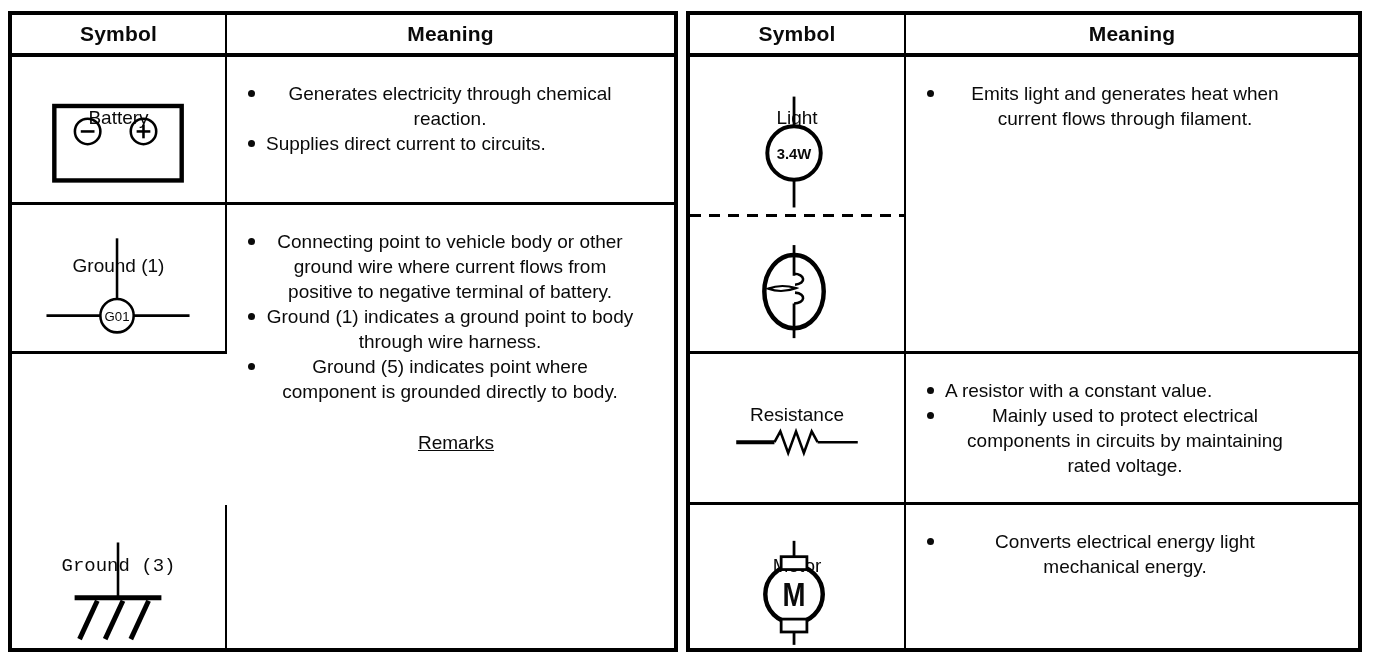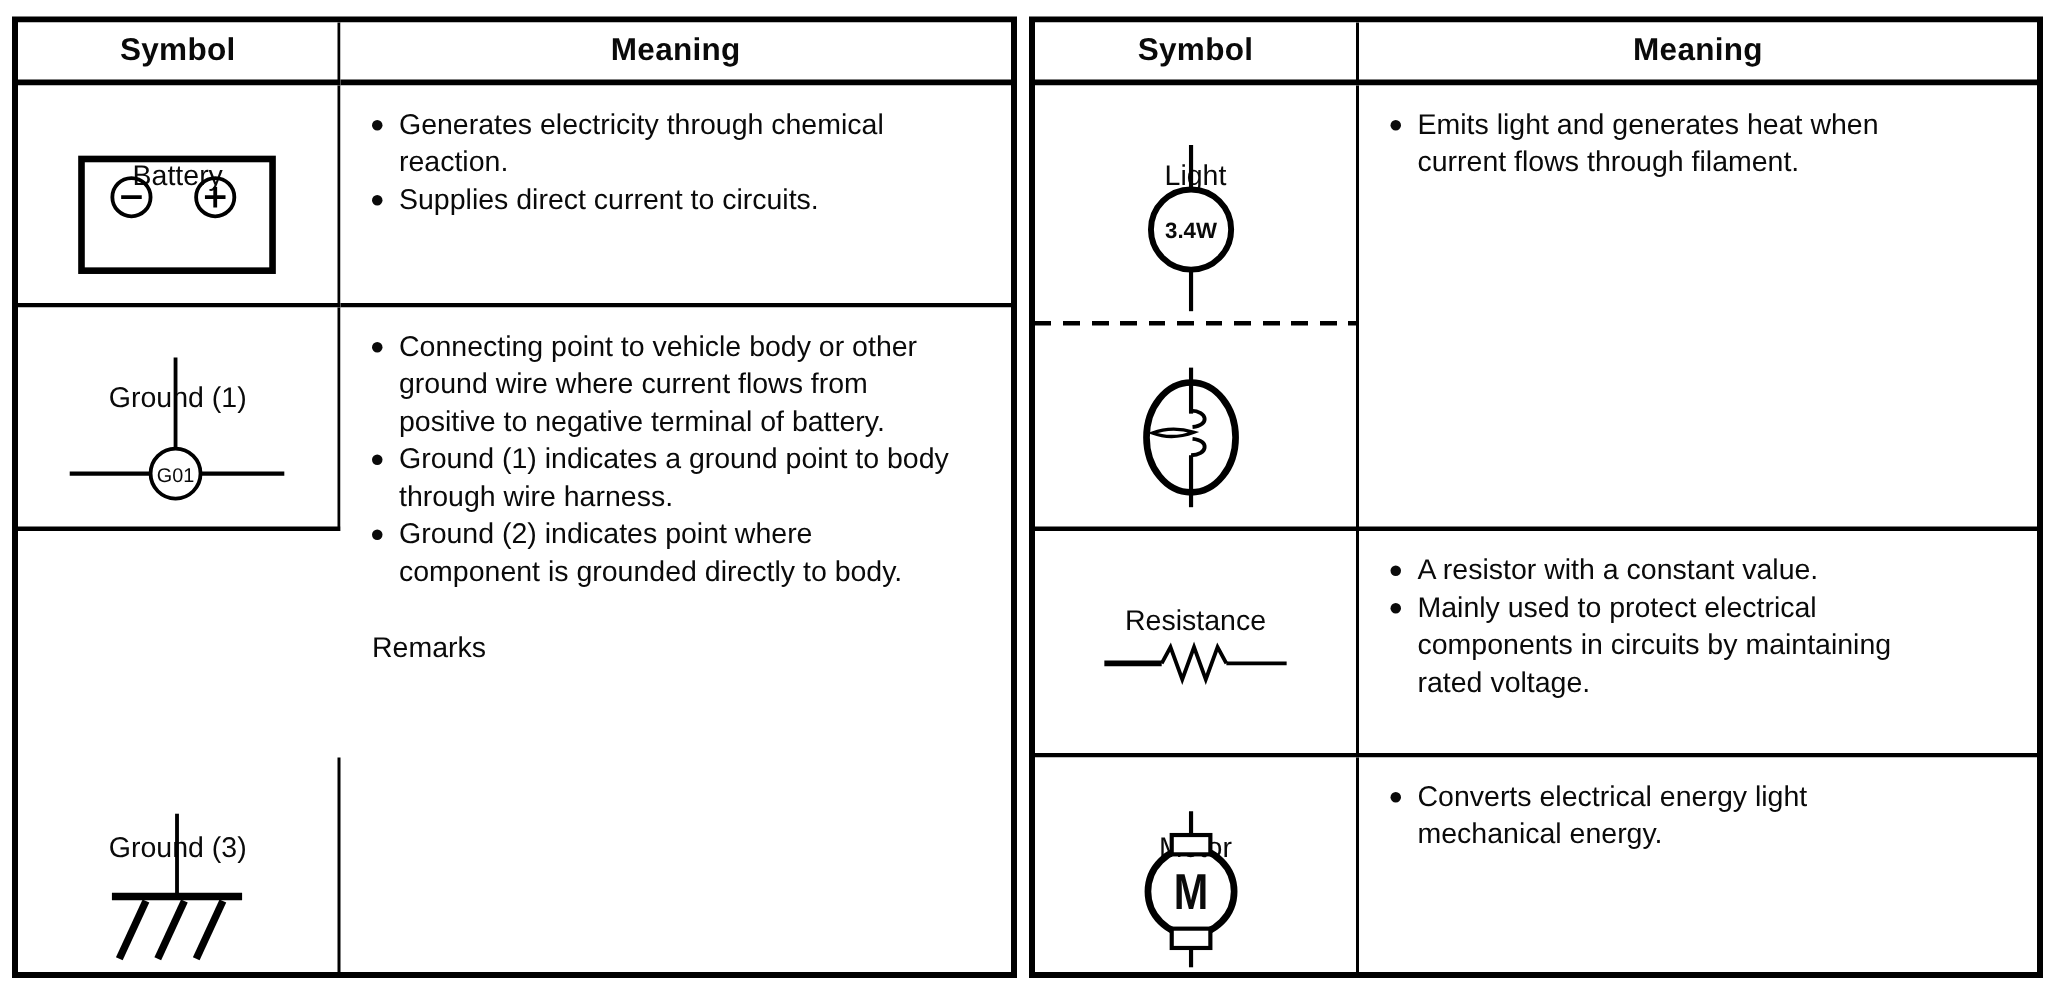--- a/index.html
+++ b/index.html
@@ -19,29 +19,29 @@
   .cell{box-sizing:border-box;position:relative;background:#fff;}
   .b-r{border-right:2.5px solid #000;}
   .b-b{border-bottom:3px solid #000;}
   .head{border-bottom:4px solid #000;display:flex;align-items:center;justify-content:center;}
   .head span{font-size:21px;font-weight:bold;letter-spacing:.2px;}
 
   .symlabel{position:absolute;top:9px;left:0;right:0;text-align:center;
             font-size:19px;margin-top:41px;}
   .symsvg{position:absolute;inset:0;width:100%;height:100%;}
 
-  .meaning{padding:14px 10px 0 21px;}
+  .meaning{padding:24px 10px 0 21px;text-align:center;}
   .bullet{display:flex;align-items:flex-start;}
   .dot{flex:none;width:7px;height:7px;border-radius:50%;background:#0a0a0a;
        margin:9px 11px 0 0;}
   .btext{font-size:19px;line-height:25px;}
   .btext-l{max-width:368px;}
   .btext-r{max-width:360px;}
   .remarks{margin-top:26px;}
-  .remarks-title{font-size:19px;line-height:25px;margin-bottom:1px;}
+  .remarks-title{font-size:19px;line-height:25px;margin-bottom:1px;text-decoration:underline;}
 
   .dashline{position:absolute;left:0;right:0;top:157px;height:2.5px;
       background:repeating-linear-gradient(90deg,#000 0 11px,transparent 11px 19px);}
 </style>
 </head>
 <body>
 
 <div class="page">
 
   <section class="tbl tbl-left">
@@ -90,29 +90,29 @@
       <div class="bullet">
         <span class="dot"></span>
         <span class="btext btext-l">Connecting point to vehicle body or other ground wire where current flows from positive to negative terminal of battery.</span>
       </div>
       <div class="bullet">
         <span class="dot"></span>
         <span class="btext btext-l">Ground (1) indicates a ground point to body through wire harness.</span>
       </div>
       <div class="bullet">
         <span class="dot"></span>
-        <span class="btext btext-l">Ground (2) indicates point where component is grounded directly to body.</span>
+        <span class="btext btext-l">Ground (5) indicates point where component is grounded directly to body.</span>
       </div>
       <div class="remarks">
         <div class="remarks-title">Remarks</div>
       </div>
     </div>
 
 
-    <div class="cell b-r" style="grid-column:1;grid-row:5;">
+    <div class="cell b-r" style="grid-column:1;grid-row:5;font-family:Liberation Mono, monospace;">
       <div class="symlabel">Ground (3)</div>
       <svg class="symsvg" viewBox="0 0 215 145">
         <line x1="107" y1="38" x2="107" y2="93" stroke="#000" stroke-width="2.6"></line>
         <line x1="63" y1="94" x2="151" y2="94" stroke="#000" stroke-width="5"></line>
         <line x1="86" y1="97" x2="68" y2="136" stroke="#000" stroke-width="5"></line>
         <line x1="112" y1="97" x2="94" y2="136" stroke="#000" stroke-width="5"></line>
         <line x1="138" y1="97" x2="120" y2="136" stroke="#000" stroke-width="5"></line>
       </svg>
     </div>
   </section>

